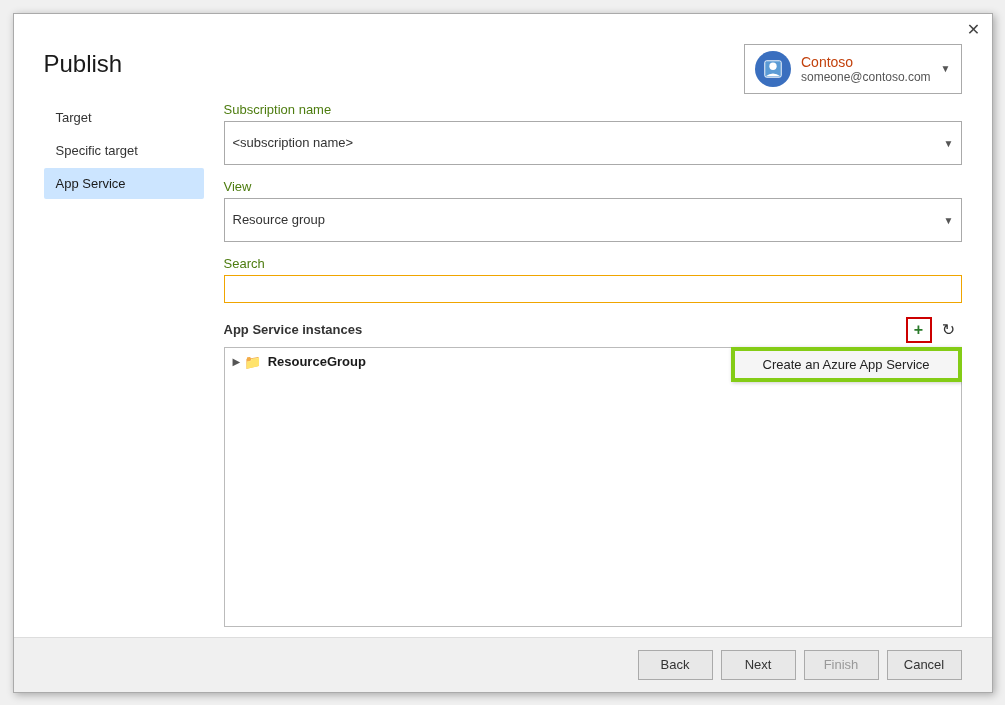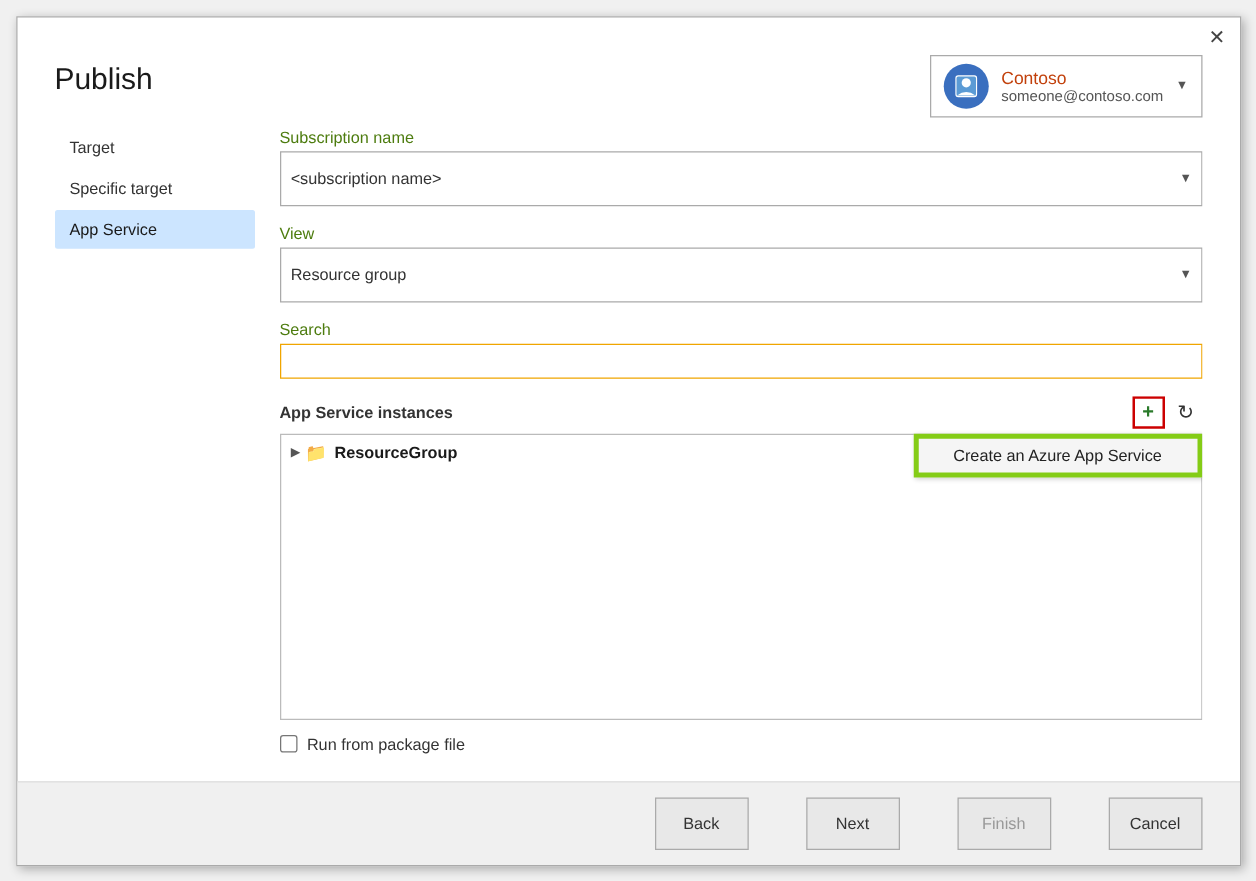--- a/index.html
+++ b/index.html
@@ -279,28 +279,27 @@
     .footer {
       padding: 12px 30px;
       display: flex;
       justify-content: flex-end;
       gap: 8px;
       background: #f0f0f0;
       border-top: 1px solid #ddd;
     }
     .footer-btn {
       min-width: 75px;
-      height: 42px;
+      height: 30px;
       padding: 0 14px;
       border: 1px solid #aaa;
       background: #e8e8e8;
       font-size: 13px;
       cursor: pointer;
       color: #333;
-      margin-left: 38px;
     }
     .footer-btn:disabled {
       color: #999;
       cursor: default;
     }
   </style>
 </head>
 <body>
 
 <div class="dialog">
@@ -385,24 +384,20 @@
         </div>
 
         <div class="instances-list">
           <div class="tree-item">
             <span class="tree-arrow">▶</span>
             <span class="folder-icon">📁</span>
             <span class="tree-label">ResourceGroup</span>
           </div>
         </div>
 
-        <div class="checkbox-row">
-          <input type="checkbox" class="checkbox-ctrl" style="">
-          <label class="checkbox-label">Run from package file</label>
-        </div>
       </div>
     </div>
   </div>
 
   <div class="footer">
     <button class="footer-btn">Back</button>
     <button class="footer-btn">Next</button>
     <button class="footer-btn" disabled="">Finish</button>
     <button class="footer-btn">Cancel</button>
   </div>

